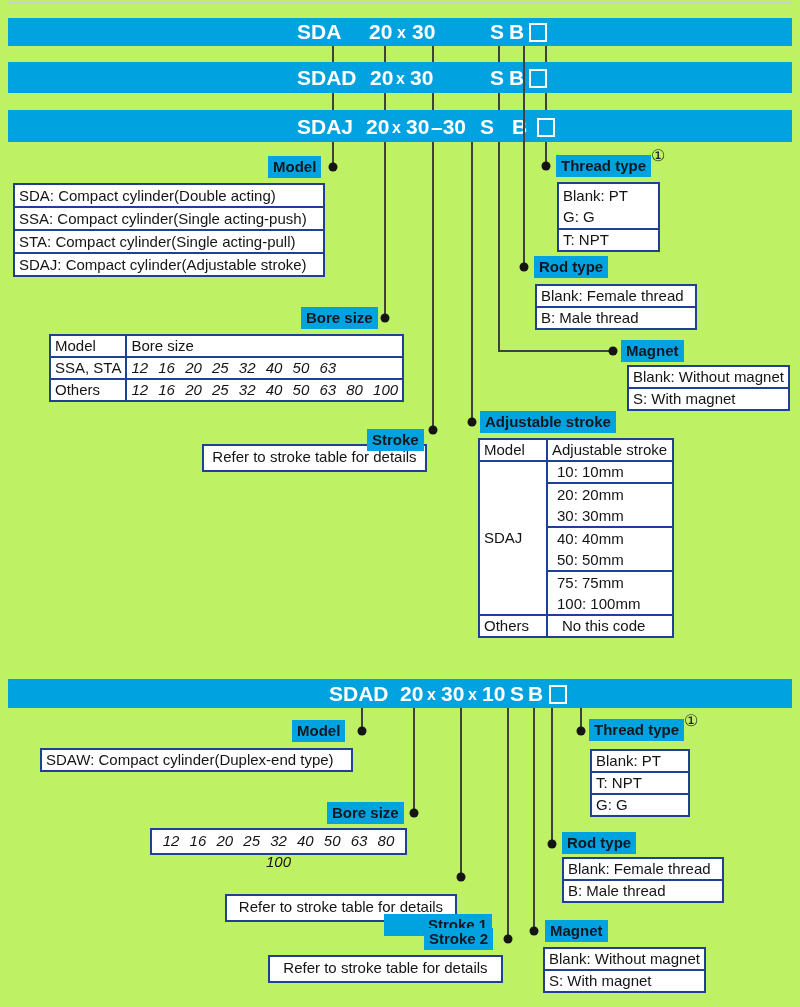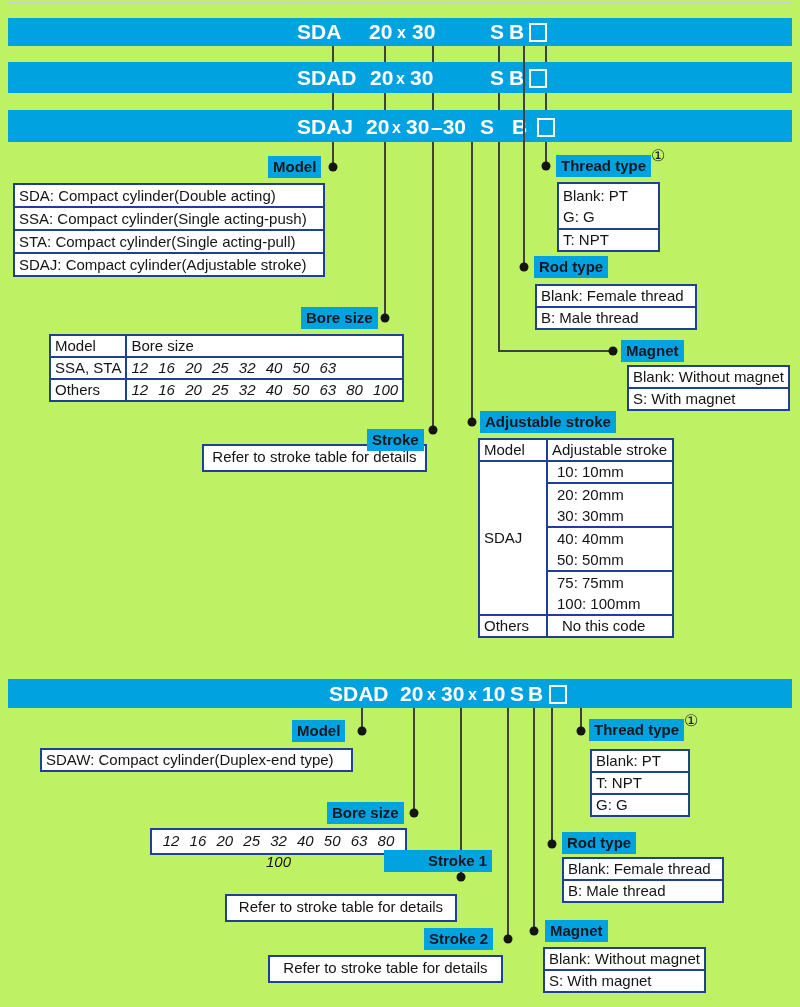--- a/index.html
+++ b/index.html
@@ -221,21 +221,21 @@
     <span style="left:433px;top:3px;">30</span>
     <span class="xsep" style="left:460px;top:7px;">x</span>
     <span style="left:474px;top:3px;">10</span>
     <span style="left:502px;top:3px;">S</span>
     <span style="left:520px;top:3px;">B</span>
     <span class="codebox" style="left:541px;top:6px;"></span>
   </div>
 
   <div class="tag" style="left:292px;top:720px;">Model</div>
   <div class="tag" style="left:327px;top:802px;">Bore size</div>
-  <div class="tag" style="left:384px;top:850px;padding-left:44px;">Stroke 1</div>
+  <div class="tag" style="left:384px;top:914px;padding-left:44px;">Stroke 1</div>
   <div class="tag" style="left:424px;top:928px;">Stroke 2</div>
   <div class="tag" style="left:545px;top:920px;">Magnet</div>
   <div class="tag" style="left:562px;top:832px;">Rod type</div>
   <div class="tag" style="left:589px;top:719px;">Thread type</div>
   <div class="sup" style="left:684px;top:711px;">①</div>
 
   <table class="tbl" style="left:40px;top:748px;width:313px;">
     <tbody>
     <tr>
           <td style="height:20px;margin-left:16px;">SDAW: Compact cylinder(Duplex-end type)</td>

